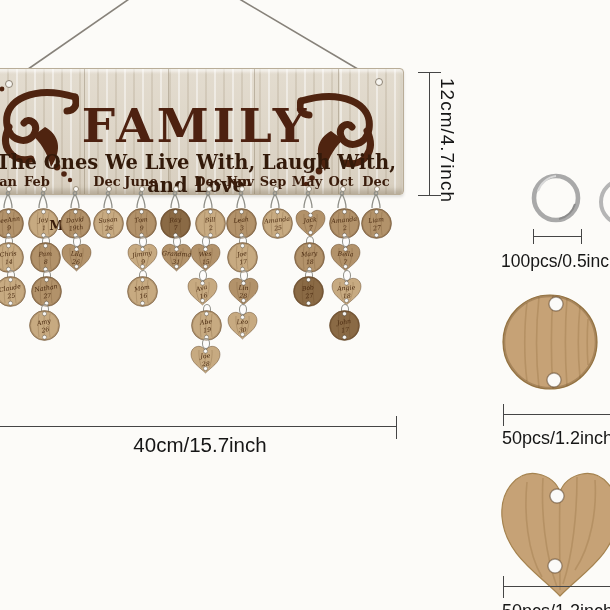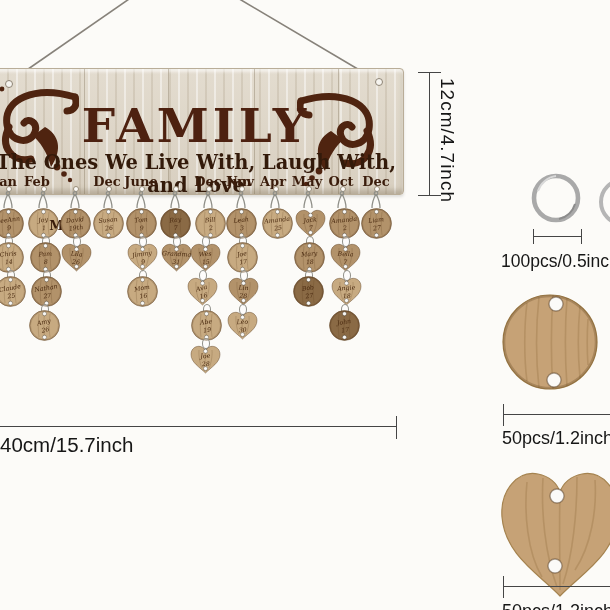--- a/index.html
+++ b/index.html
@@ -28,21 +28,21 @@
   .hook{position:absolute;top:191px;margin-left:-8px;}
   .disc{position:absolute;}
   .link{position:absolute;width:6px;height:9px;margin-left:-3px;border-radius:50%;
     border:1.3px solid #8f8f88;background:rgba(255,255,255,.4);}
   
   .dim{position:absolute;background:none;}
   .dim.vline{border-left:1.5px solid #454545;}
   .dim.hline{border-top:1.5px solid #454545;}
   .dim-label{position:absolute;color:#161616;white-space:nowrap;}
   #height-label{left:436px;top:78px;writing-mode:vertical-rl;font-size:19px;letter-spacing:1px;}
-  #width-label{left:0;top:433px;width:400px;text-align:left;font-size:20.5px;}
+  #width-label{left:0;top:433px;width:400px;text-align:center;font-size:20.5px;}
   #ring-label{left:501px;top:251px;font-size:17.5px;}
   #disc-label{left:502px;top:428px;font-size:18px;}
   #heart-label{left:502px;top:601px;font-size:18px;}
   .thumb{position:absolute;}
 </style>
 </head>
 <body>
 
 <div id="stage">
 
@@ -416,21 +416,21 @@
       <path d="M16.5 29 C11 23.5 2 18.5 2 10.5 C2 4.5 7 1.5 11.5 2.5 C14 3.1 15.8 5 16.5 7
                C17.2 5 19 3.1 21.5 2.5 C26 1.5 31 4.5 31 10.5 C31 18.5 22 23.5 16.5 29 Z" fill="#c7aa81" stroke="rgba(80,50,20,.45)" stroke-width="0.9"></path>
       <path d="M10 6 C9.5 12 11 20 13 24 M16.5 9 C16 14 16 20 16.5 26 M23 6 C23.5 12 22 20 20 24" fill="none" stroke="rgba(90,60,25,.2)" stroke-width="1"></path>
       <circle cx="16.5" cy="7.2" r="2" fill="#faf9f6" stroke="rgba(0,0,0,.35)" stroke-width="0.8"></circle>
       <circle cx="16.5" cy="24.6" r="2" fill="#faf9f6" stroke="rgba(0,0,0,.35)" stroke-width="0.8"></circle>
       <g transform="rotate(-3 16.5 15.5)" font-family="DejaVu Serif,serif" font-style="italic" font-size="6.2" fill="#4a2a10" text-anchor="middle">
       <text x="16.5" y="14">Leo</text>
           <text x="16.5" y="22">30</text>
         </g>
       </svg>
-      <span class="month" style="left:273px;">Apr</span>
+      <span class="month" style="left:273px;">Sep</span>
       <div class="board-hole" style="left:275px;"></div>
       <svg class="hook" width="16" height="18" viewBox="0 0 16 18" style="left:275px;">
       <circle cx="8" cy="2.5" r="1.8" fill="none" stroke="#8f8f88" stroke-width="1.2"></circle>
       <path d="M8 3 C5.2 8 4 12 4 17 M8 3 C10.8 8 12 12 12 17" fill="none" stroke="#8f8f88" stroke-width="1.3"></path>
       </svg>
       <svg class="disc" width="31" height="31" viewBox="0 0 31 31" style="left:261.5px;top:208px;">
     <circle cx="15.5" cy="15.5" r="15" fill="#c7aa81" stroke="rgba(80,50,20,.45)" stroke-width="0.9"></circle>
     <path d="M10 4 C9 11 9 20 10 27 M15.5 1.5 C14.8 9 14.8 22 15.5 29.5 M21 4 C20 11 20 20 21 27" fill="none" stroke="rgba(90,60,25,.2)" stroke-width="1"></path>
     <circle cx="15.5" cy="15.5" r="14.2" fill="none" stroke="rgba(60,35,10,.18)" stroke-width="1.6"></circle>
     <circle cx="15.5" cy="3.8" r="2" fill="#faf9f6" stroke="rgba(0,0,0,.35)" stroke-width="0.8"></circle>

